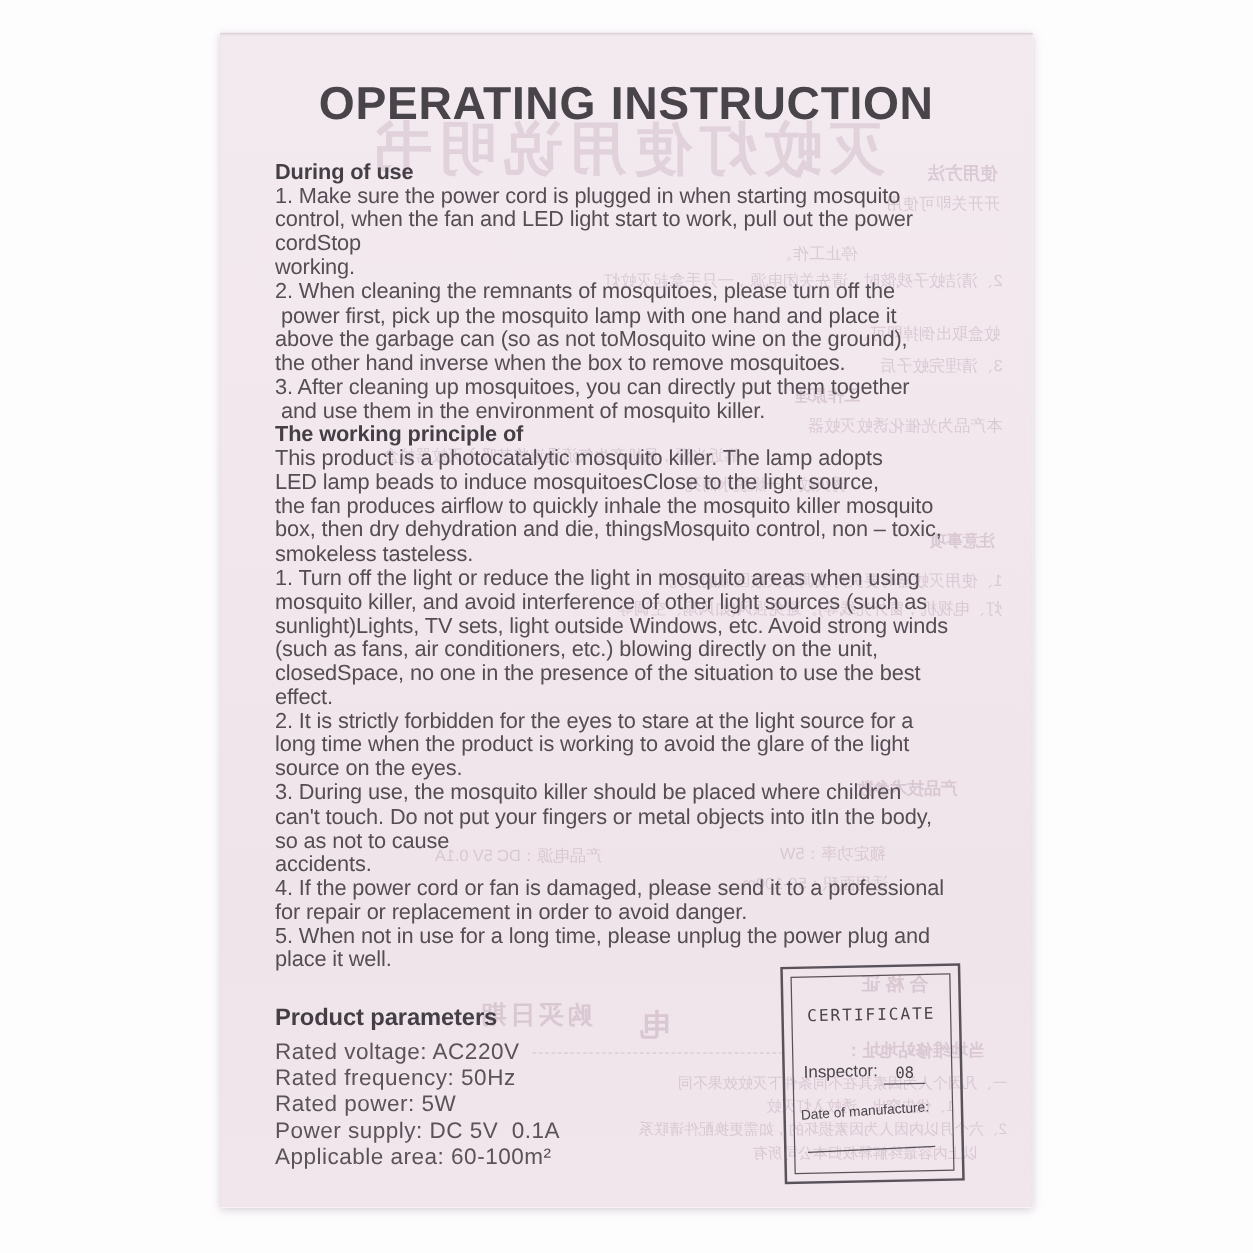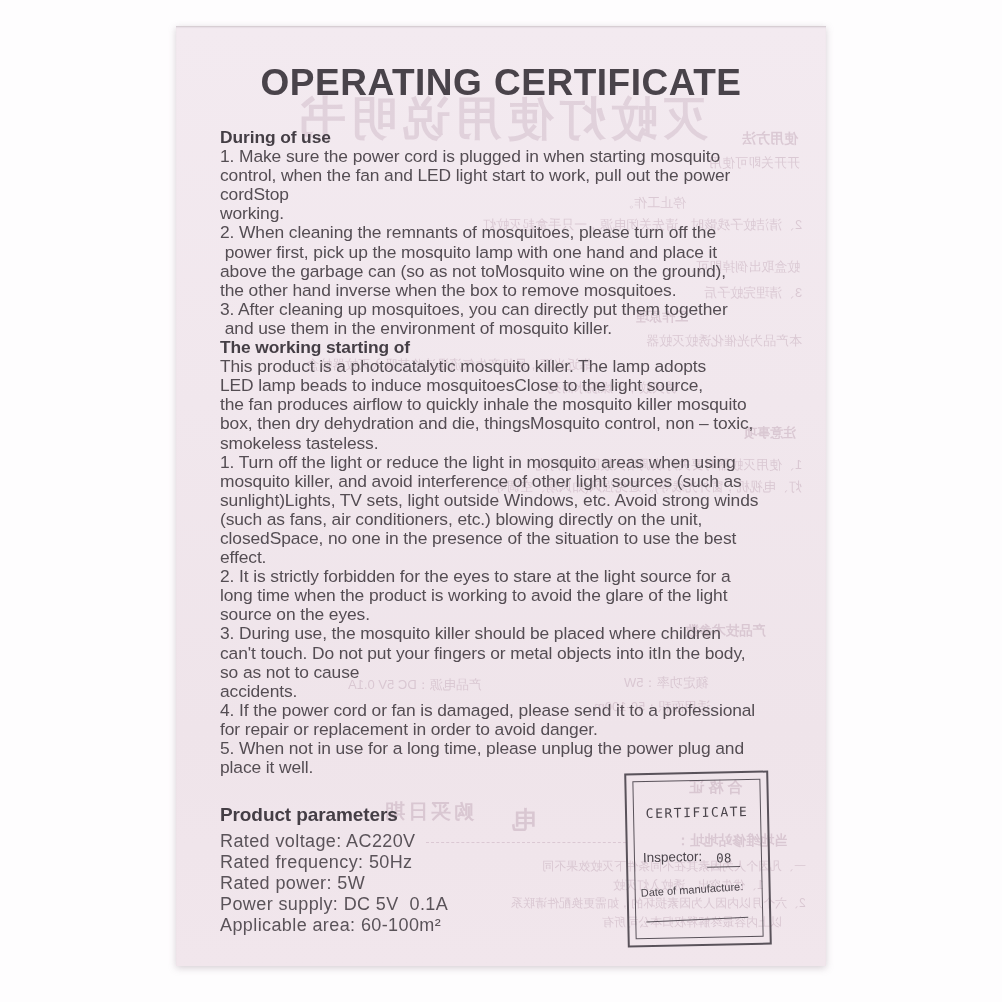--- a/index.html
+++ b/index.html
@@ -100,38 +100,38 @@
   <div class="bleed bold" style="left:206px;top:772px;font-size:20px;letter-spacing:3px">购买日期</div>
   <div class="bleed bold" style="left:336px;top:778px;font-size:24px">电</div>
   <div class="bleed bold" style="right:84px;top:752px;font-size:15px">合 格 证</div>
   <div class="bleed bold" style="right:38px;top:806px;font-size:14px">当地维修站地址：</div>
   <div class="bleed" style="right:20px;top:832px;font-size:12px">一、凡因个人为因素其在不同条件下灭蚊效果不同</div>
   <div class="bleed" style="right:62px;top:851px;font-size:12px">1、优先突出，诱蚊入灯灭蚊</div>
   <div class="bleed" style="right:20px;top:869px;font-size:12px">2、六个月以内因人为因素损坏的，如需更换配件请联系</div>
   <div class="bleed" style="right:44px;top:888px;font-size:12px">以上内容最终解释权归本公司所有</div>
   <div class="bleed-rule"></div>
 
-  <div class="page-title">OPERATING CERTIFICATE</div>
+  <div class="page-title">OPERATING INSTRUCTION</div>
 
   <div class="content">
     <div class="section">
       <div class="sec-heading">During of use</div>
       <div class="sec-body">1. Make sure the power cord is plugged in when starting mosquito
 control, when the fan and LED light start to work, pull out the power
 cordStop
 working.
 2. When cleaning the remnants of mosquitoes, please turn off the
  power first, pick up the mosquito lamp with one hand and place it
 above the garbage can (so as not toMosquito wine on the ground),
 the other hand inverse when the box to remove mosquitoes.
 3. After cleaning up mosquitoes, you can directly put them together
  and use them in the environment of mosquito killer.</div>
     </div>
     <div class="section">
-      <div class="sec-heading">The working starting of</div>
+      <div class="sec-heading">The working principle of</div>
       <div class="sec-body">This product is a photocatalytic mosquito killer. The lamp adopts
 LED lamp beads to induce mosquitoesClose to the light source,
 the fan produces airflow to quickly inhale the mosquito killer mosquito
 box, then dry dehydration and die, thingsMosquito control, non – toxic,
 smokeless tasteless.</div>
     </div>
     <div class="section">
       <div class="sec-body">1. Turn off the light or reduce the light in mosquito areas when using
 mosquito killer, and avoid interference of other light sources (such as
 sunlight)Lights, TV sets, light outside Windows, etc. Avoid strong winds

